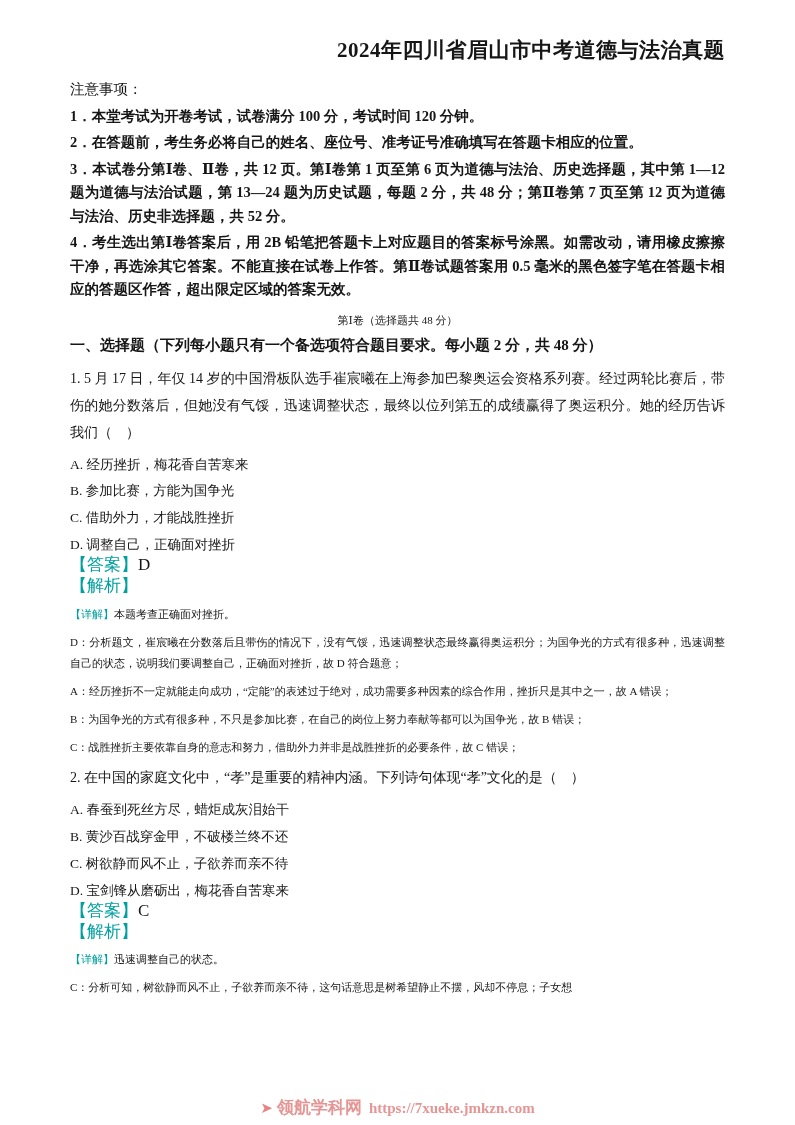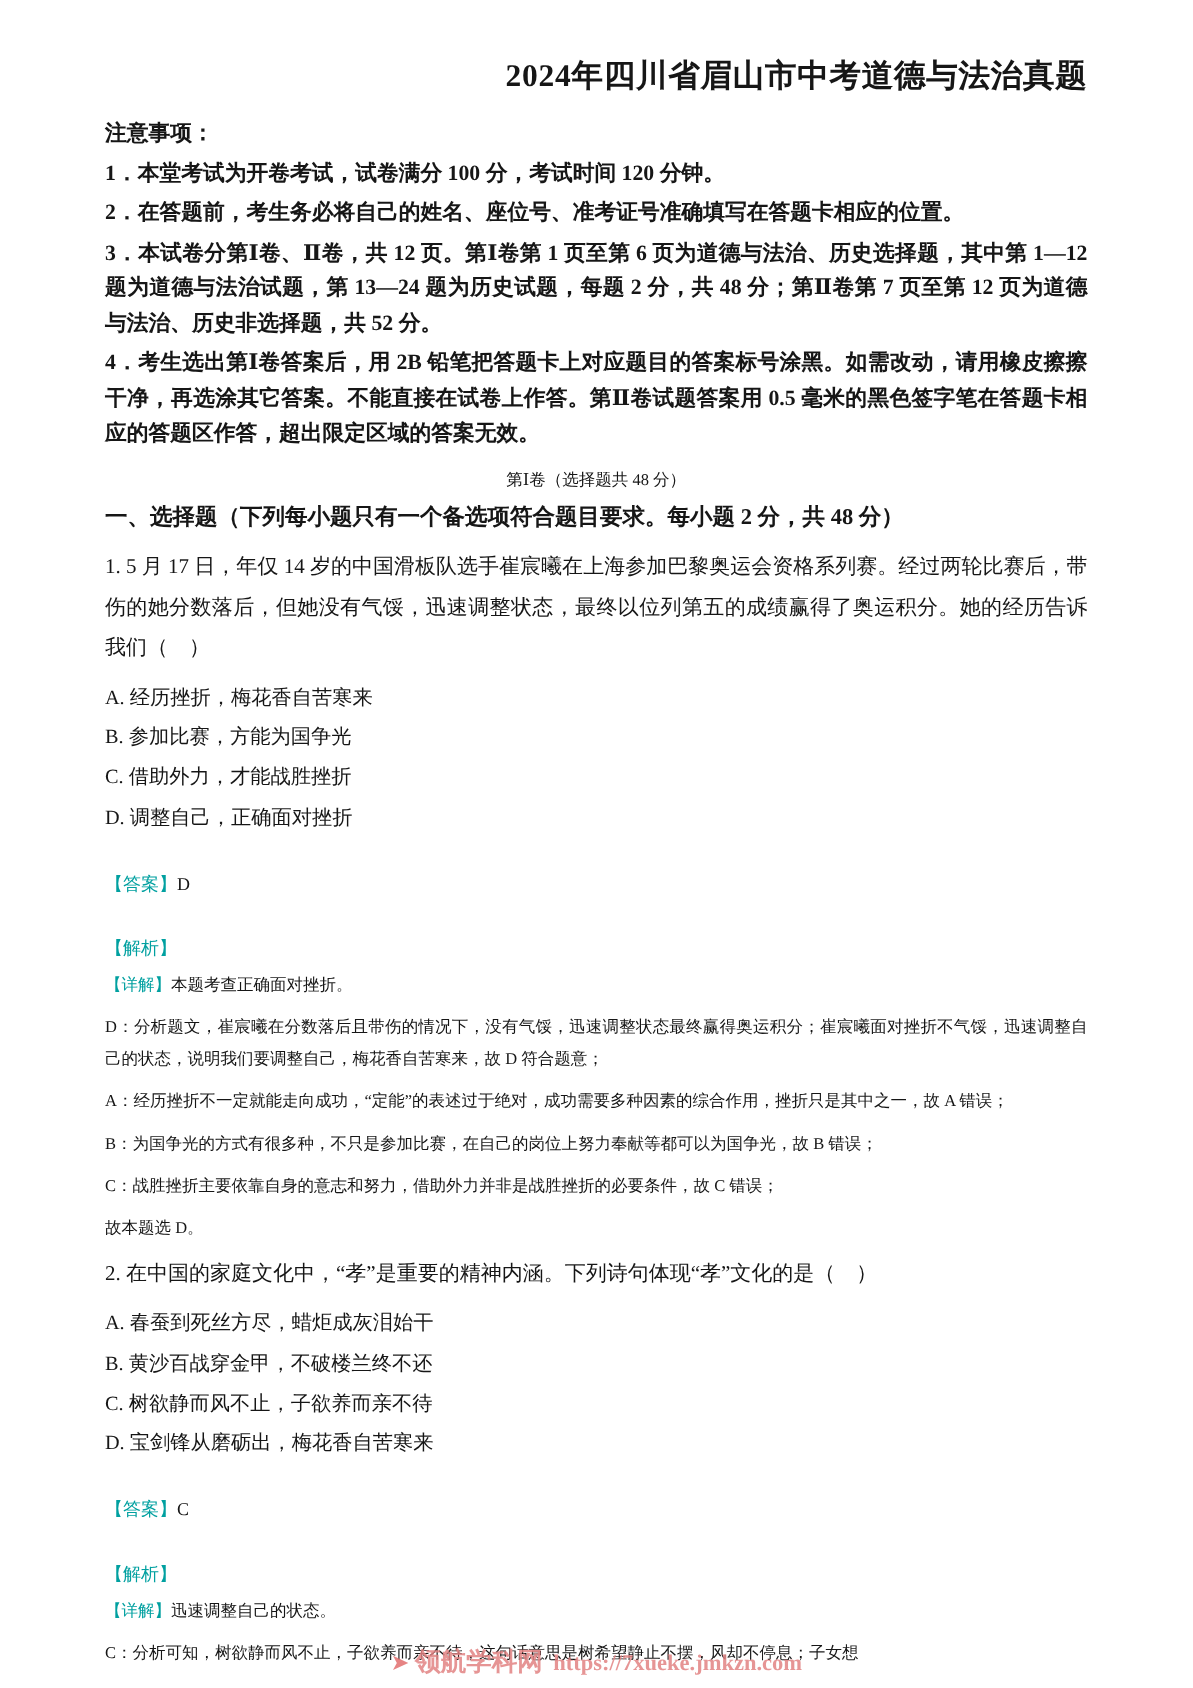--- a/index.html
+++ b/index.html
@@ -17,21 +17,21 @@
   .title {
     font-size: 21px;
     font-weight: 700;
     text-align: right;
     margin: 0 0 14px 0;
     letter-spacing: 0.5px;
   }
 
   .notice-heading {
     font-size: 14.5px;
-    font-weight: 700;
+    font-weight: 400;
     line-height: 1.65;
     margin: 0;
   }
   .notice-item {
     font-size: 14.5px;
     font-weight: 700;
     line-height: 1.62;
     text-align: justify;
     margin: 3px 0 0 0;
   }
@@ -55,23 +55,23 @@
     line-height: 1.92;
     text-align: justify;
     margin: 7px 0 0 0;
   }
   .option {
     font-size: 13.5px;
     line-height: 1.25;
     margin: 10px 0 0 0;
   }
   .meta {
-    font-size: 12px;
+    font-size: 17px;
     line-height: 1.25;
-    margin: 28px 0 0 0;
+    margin: 0 0 0 0;
   }
   .label { color: #00A0A0; }
   .detail {
     font-size: 11px;
     line-height: 1.92;
     text-align: justify;
     margin: 7px 0 0 0;
   }
 
   .watermark {
@@ -111,25 +111,24 @@
   <p class="stem">1. 5 月 17 日，年仅 14 岁的中国滑板队选手崔宸曦在上海参加巴黎奥运会资格系列赛。经过两轮比赛后，带伤的她分数落后，但她没有气馁，迅速调整状态，最终以位列第五的成绩赢得了奥运积分。她的经历告诉我们（　）</p>
   <p class="option">A. 经历挫折，梅花香自苦寒来</p>
   <p class="option">B. 参加比赛，方能为国争光</p>
   <p class="option">C. 借助外力，才能战胜挫折</p>
   <p class="option">D. 调整自己，正确面对挫折</p>
 
   <p class="meta"><span class="label">【答案】</span><span>D</span></p>
   <p class="meta"><span class="label">【解析】</span></p>
   <p class="detail"><span class="label">【详解】</span><span>本题考查正确面对挫折。</span></p>
 
-  <p class="detail">D：分析题文，崔宸曦在分数落后且带伤的情况下，没有气馁，迅速调整状态最终赢得奥运积分；崔宸曦面对挫折不气馁，迅速调整自己的状态，说明我们要调整自己，梅花香自苦寒来，故 D 符合题意；</p>
+  <p class="detail">D：分析题文，崔宸曦在分数落后且带伤的情况下，没有气馁，迅速调整状态最终赢得奥运积分；为国争光的方式有很多种，迅速调整自己的状态，说明我们要调整自己，正确面对挫折，故 D 符合题意；</p>
   <p class="detail">A：经历挫折不一定就能走向成功，“定能”的表述过于绝对，成功需要多种因素的综合作用，挫折只是其中之一，故 A 错误；</p>
   <p class="detail">B：为国争光的方式有很多种，不只是参加比赛，在自己的岗位上努力奉献等都可以为国争光，故 B 错误；</p>
   <p class="detail">C：战胜挫折主要依靠自身的意志和努力，借助外力并非是战胜挫折的必要条件，故 C 错误；</p>
-  <p class="detail">故本题选 D。</p>
 
   <p class="stem">2. 在中国的家庭文化中，“孝”是重要的精神内涵。下列诗句体现“孝”文化的是（　）</p>
   <p class="option">A. 春蚕到死丝方尽，蜡炬成灰泪始干</p>
   <p class="option">B. 黄沙百战穿金甲，不破楼兰终不还</p>
   <p class="option">C. 树欲静而风不止，子欲养而亲不待</p>
   <p class="option">D. 宝剑锋从磨砺出，梅花香自苦寒来</p>
 
   <p class="meta"><span class="label">【答案】</span><span>C</span></p>
   <p class="meta"><span class="label">【解析】</span></p>
   <p class="detail"><span class="label">【详解】</span><span>迅速调整自己的状态。</span></p>

